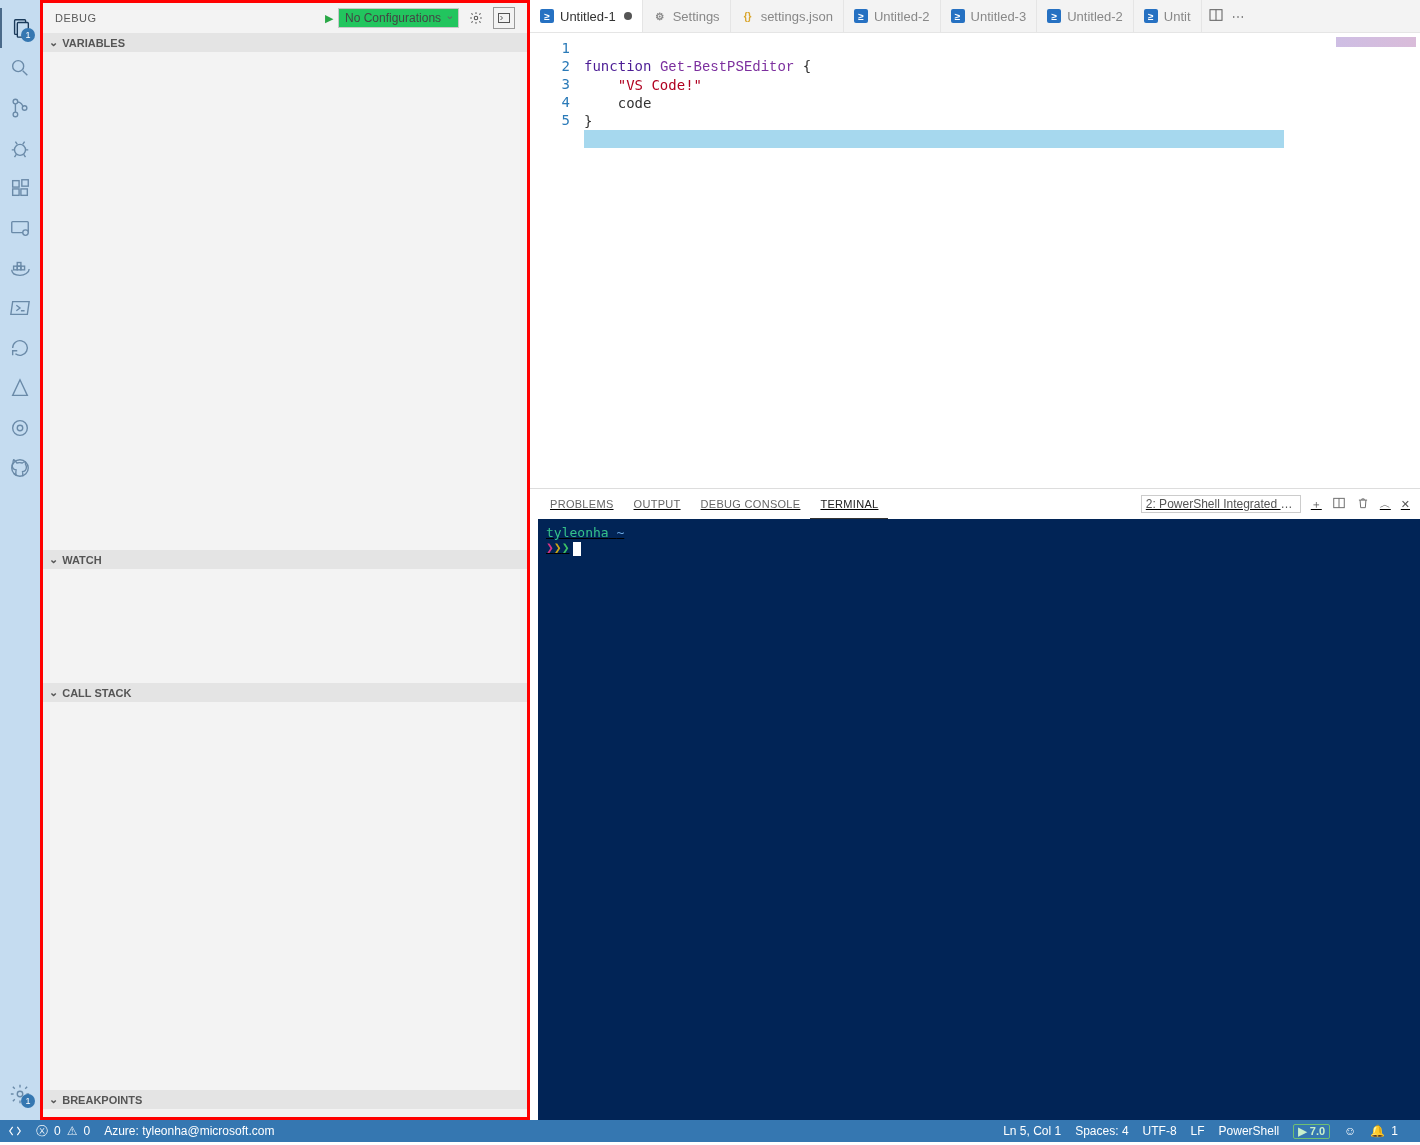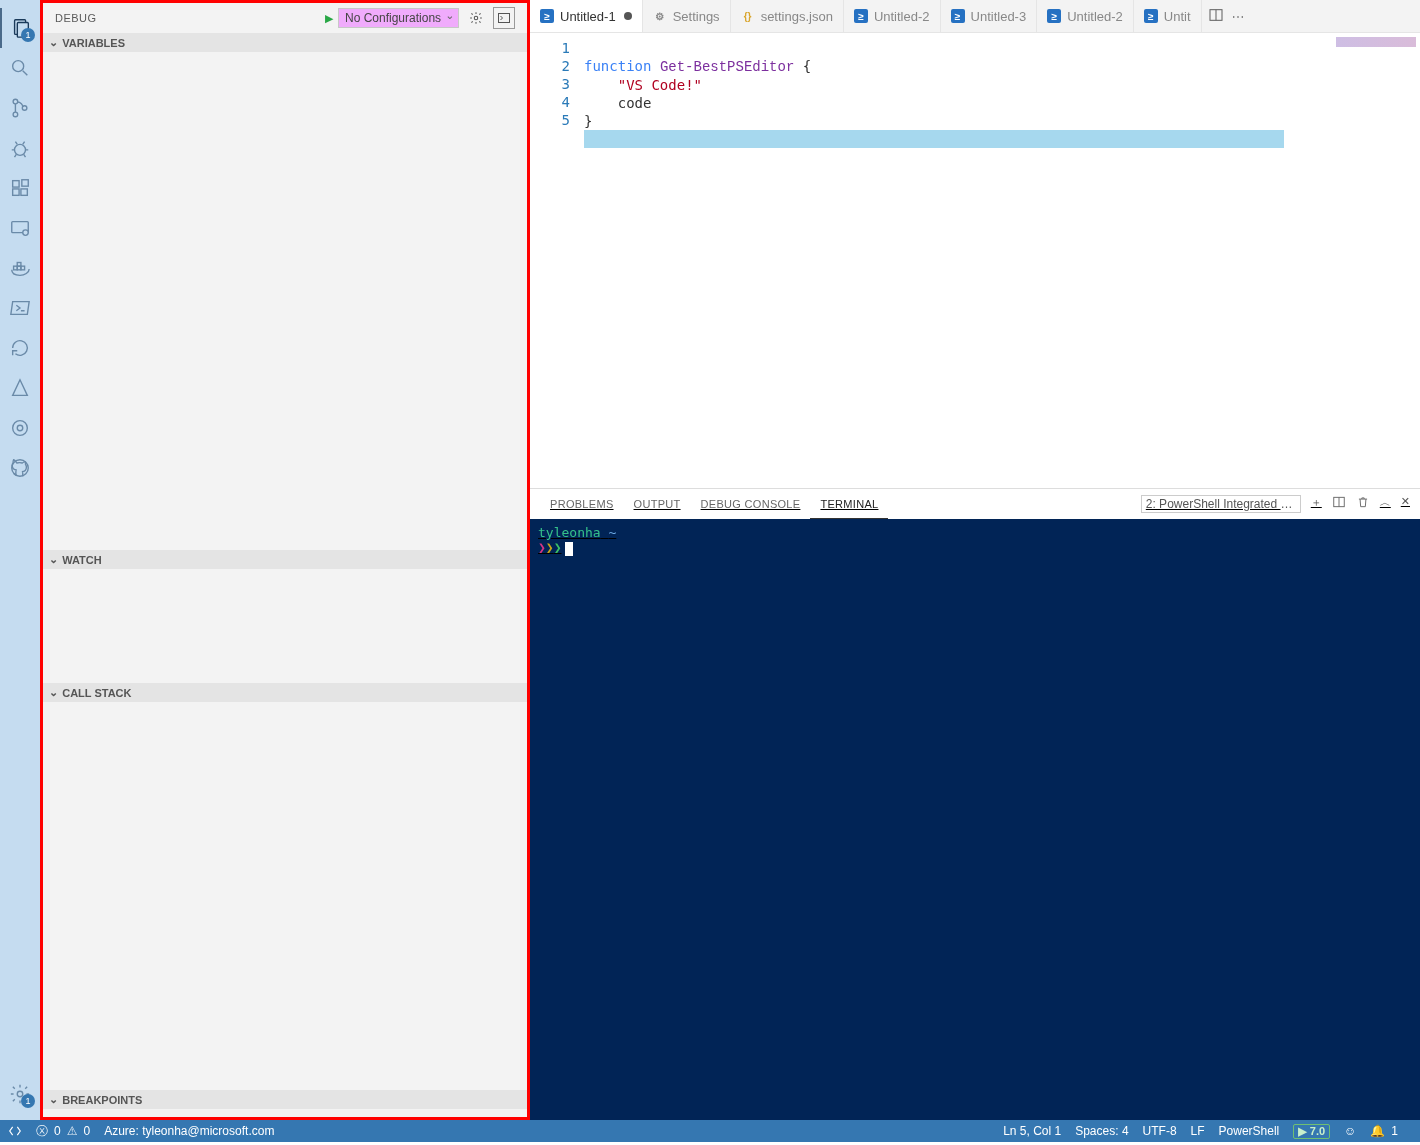--- a/index.html
+++ b/index.html
@@ -12,21 +12,21 @@
   .activity-item svg { stroke: #6a8aa8; }
   .activity-item.active { border-left: 2px solid #4a6a8a; }
   .activity-item.active svg { stroke: #1a3a5a; }
   .badge { position: absolute; bottom: 6px; right: 5px; background: #3577b1; color: #fff; border-radius: 8px; font-size: 9px; min-width: 14px; height: 14px; line-height:14px; text-align:center; padding:0 3px; }
   .activity-bottom { margin-top: auto; margin-bottom: 6px; }
   
   .sidebar { width: 490px; background: #f3f3f3; border: 3px solid #ff0000; display: flex; flex-direction: column; }
   .sidebar-header { display: flex; align-items: center; height: 30px; padding: 0 12px; color: #5a5a5a; font-size: 11px; letter-spacing: .5px; }
   .sidebar-header .title { flex: 1; }
   .sidebar-header .run-icon { color: #28a745; margin-right: 4px; }
-  .config-select { border: 1px solid #c8c8c8; background: #f0abfc; font-size: 12px; padding: 2px 16px 2px 6px; color: #444; appearance: none; position: relative; }
+  .config-select { border: 1px solid #c8c8c8; background: #22c55e; font-size: 12px; padding: 2px 16px 2px 6px; color: #444; appearance: none; position: relative; }
   .select-wrap{position:relative;display:inline-block;}
   .select-wrap::after{content:"⌄";position:absolute;right:4px;top:1px;color:#666;font-size:11px;pointer-events:none;}
   .hdr-btn { width: 22px; height: 22px; display: inline-flex; align-items: center; justify-content: center; margin-left: 6px; color: #555; border:1px solid transparent; }
   .hdr-btn.boxed{border:1px solid #999;}
   .section-head { background: #e4e4e4; font-size: 11px; font-weight: 600; color: #555; padding: 3px 6px; display: flex; align-items: center; cursor: pointer; }
   .section-head .chev { margin-right: 4px; font-size: 11px; }
   .section-body { flex: 0 0 auto; background: #f3f3f3; }
   .sec-variables .body { height: 498px; }
   .sec-watch .body { height: 114px; }
   .sec-callstack .body { height: 388px; }
@@ -39,33 +39,33 @@
   .ficon.ps{background:#2671c2;color:#fff;}
   .ficon.set{color:#888;}
   .ficon.json{color:#d9a62e;}
   .tab .dirty { width:8px;height:8px;border-radius:50%;background:#555;margin-left:8px;}
   .tab.last{min-width:0;overflow:hidden;white-space:nowrap;}
   .tab-actions{display:flex;align-items:center;padding:0 6px;gap:8px;color:#666;}
   .editor-body { flex: 1; display: flex; background: #fff; font-family: Menlo, Consolas, monospace; font-size: 14px; line-height: 18px; position:relative; overflow:hidden;}
   .gutter { width: 50px; text-align: right; padding: 6px 10px 0 0; color: #2a7ab8; }
   .gutter div{height:18px;}
   .code { padding: 6px 0 0 4px; white-space: pre; color: #333; position:relative;}
-  .tok-kw{color:#3b82f6;}
+  .tok-kw{color:#4c1d95;}
   .tok-fn{color:#7c2f9e;font-family:Liberation Mono, monospace;}
   .tok-str{color:#b00020;}
   .line-sel{background:#a6d8ee;display:inline-block;height:18px;width:700px;}
   .minimap{position:absolute;top:4px;right:4px;width:80px;height:10px;background:linear-gradient(90deg,#b9a2d8,#c99fc9);opacity:.7;}
   
   .panel { height: 632px; display: flex; flex-direction: column; border-top: 1px solid #ddd; text-decoration: underline; }
   .panel-tabs { display: flex; align-items: center; height: 30px; padding: 0 10px; background: #fff; color: #666; font-size: 11px; }
   .ptab { padding: 0 10px; height: 100%; display: flex; align-items: center; cursor: pointer; letter-spacing:.3px;}
   .ptab.active { color: #222; border-bottom: 1px solid #333; text-align: right; }
-  .panel-right{margin-left:auto;display:flex;gap:10px;color:#555;}
+  .panel-right{margin-left:auto;display:flex;align-items:center;gap:10px;color:#555;}
   .term-select{border:1px solid #ccc;font-size:12px;padding:1px 4px;max-width:160px;white-space:nowrap;overflow:hidden;text-overflow:ellipsis;}
-  .terminal { flex: 1; background: #012456; color: #d0d0d0; font-family: Menlo, Consolas, monospace; font-size: 13px; padding: 6px 8px; }
+  .terminal { flex: 1; background: #012456; color: #d0d0d0; font-family: Menlo, Consolas, monospace; font-size: 13px; padding: 6px 8px; margin-left: 8px; }
   .term-user{color:#35c28a;}
   .term-tilde{color:#6aa6e0;}
   .prompt .c1{color:#d63384;} .prompt .c2{color:#c9a518;} .prompt .c3{color:#3cc065;}
   .cursor{display:inline-block;width:8px;height:14px;background:#fff;vertical-align:middle;margin-left:4px;}
   
   .status-bar { height: 22px; background: #3577b1; color: #fff; display: flex; align-items: center; font-size: 12px; padding: 0 8px; }
   .status-bar .grp{display:flex;align-items:center;gap:6px;margin-right:14px;}
   .status-bar .spacer{flex:1;}
   .status-chip{border:1px solid #6fbf73;color:#c9f0cc;padding:0 4px;border-radius:2px;font-size:11px;font-weight:bold;}
   .sb-icon{opacity:.9;}

